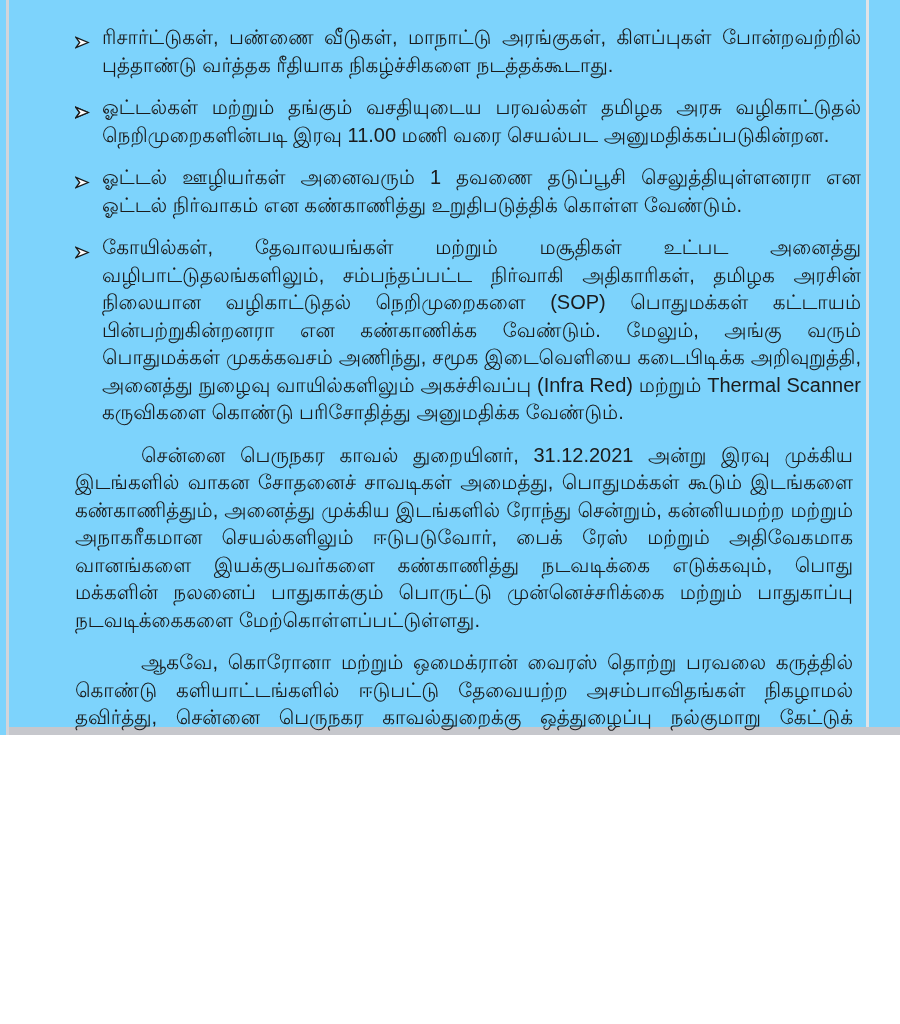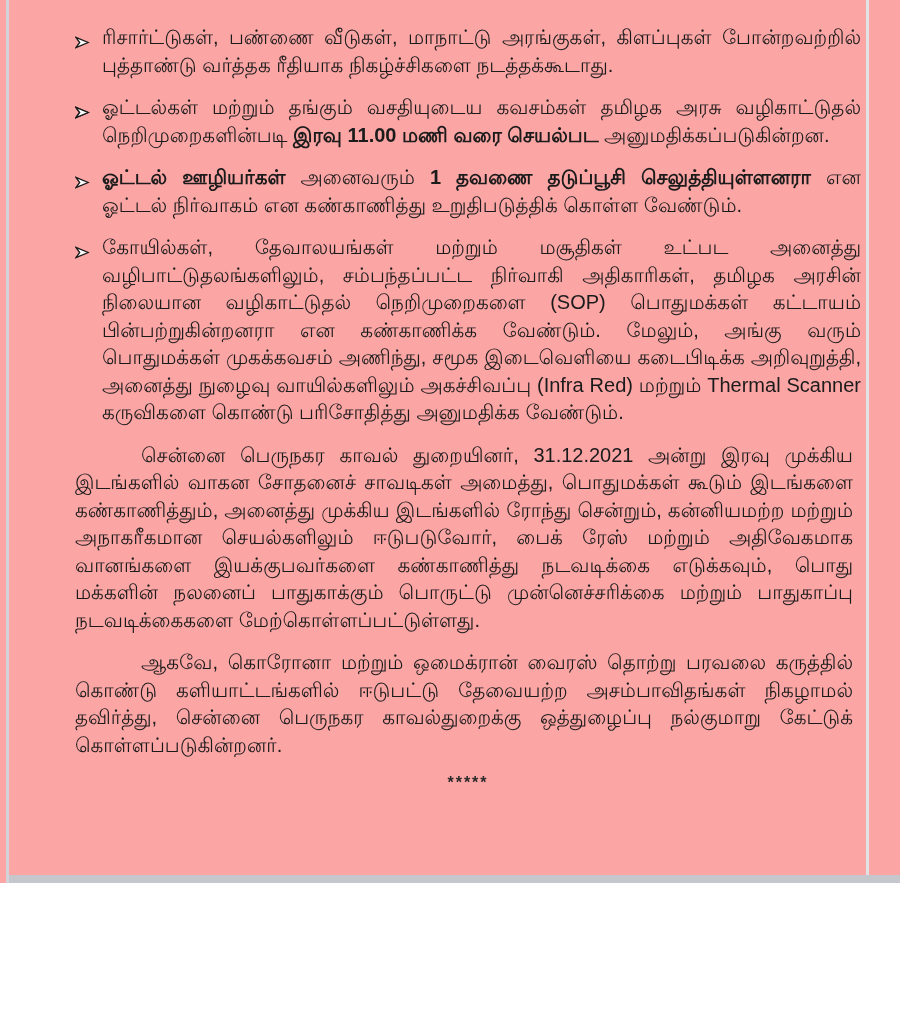--- a/index.html
+++ b/index.html
@@ -3,22 +3,22 @@
 <meta charset="utf-8">
 <style>
   html, body {
     margin: 0;
     padding: 0;
     background: #ffffff;
   }
   .page {
     position: relative;
     width: 900px;
-    height: 883px;
-    background: #fca5a5;
+    height: 735px;
+    background: #7dd3fc;
     overflow: hidden;
     font-family: "Liberation Sans", sans-serif;
     color: #1b1b1b;
   }
   
   .edge-left {
     position: absolute;
     left: 6px; top: 0; bottom: 0;
     width: 3px;
     background: #d3d4d9;
@@ -55,21 +55,21 @@
     text-align: justify;
     text-justify: inter-word;
   }
   .arrow {
     position: absolute;
     left: 0;
     top: 6px;
     width: 15px;
     height: 15px;
   }
-  .bold { font-weight: 700; }
+  .bold { font-weight: 400; }
   .para {
     margin: 0 8px 15px 0;
     text-indent: 66px;
     font-size: 20px;
     line-height: 27.5px;
     text-align: justify;
     text-justify: inter-word;
   }
   .end-marker {
     margin-top: 4px;
@@ -106,21 +106,21 @@
               <path d="M1 2.5 L14 8 L1 13.5 L5 8 Z" fill="#ffffff" stroke="#1b1b1b" stroke-width="1.4" stroke-linejoin="miter"></path>
             </svg>
         </span>
       </li>
       <li class="bullet">
         <span class="arrow">
           <svg width="15" height="15" viewBox="0 0 16 16">
               <path d="M1 2.5 L14 8 L1 13.5 L5 8 Z" fill="#ffffff" stroke="#1b1b1b" stroke-width="1.4" stroke-linejoin="miter"></path>
             </svg>
         </span>
-        <span class="btext"><span>ஓட்டல்கள் மற்றும் தங்கும் வசதியுடைய கவசம்கள் தமிழக அரசு வழிகாட்டுதல் நெறிமுறைகளின்படி </span><span class="bold">இரவு 11.00 மணி வரை செயல்பட</span><span> அனுமதிக்கப்படுகின்றன.</span></span>
+        <span class="btext"><span>ஓட்டல்கள் மற்றும் தங்கும் வசதியுடைய பரவல்கள் தமிழக அரசு வழிகாட்டுதல் நெறிமுறைகளின்படி </span><span class="bold">இரவு 11.00 மணி வரை செயல்பட</span><span> அனுமதிக்கப்படுகின்றன.</span></span>
       </li>
       <li class="bullet">
         <span class="arrow">
           <svg width="15" height="15" viewBox="0 0 16 16">
               <path d="M1 2.5 L14 8 L1 13.5 L5 8 Z" fill="#ffffff" stroke="#1b1b1b" stroke-width="1.4" stroke-linejoin="miter"></path>
             </svg>
         </span>
         <span class="btext"><span class="bold">ஓட்டல் ஊழியர்கள்</span><span> அனைவரும் </span><span class="bold">1 தவணை தடுப்பூசி செலுத்தியுள்ளனரா</span><span> என ஓட்டல் நிர்வாகம் என கண்காணித்து உறுதிபடுத்திக் கொள்ள வேண்டும்.</span></span>
       </li>
       <li class="bullet">

